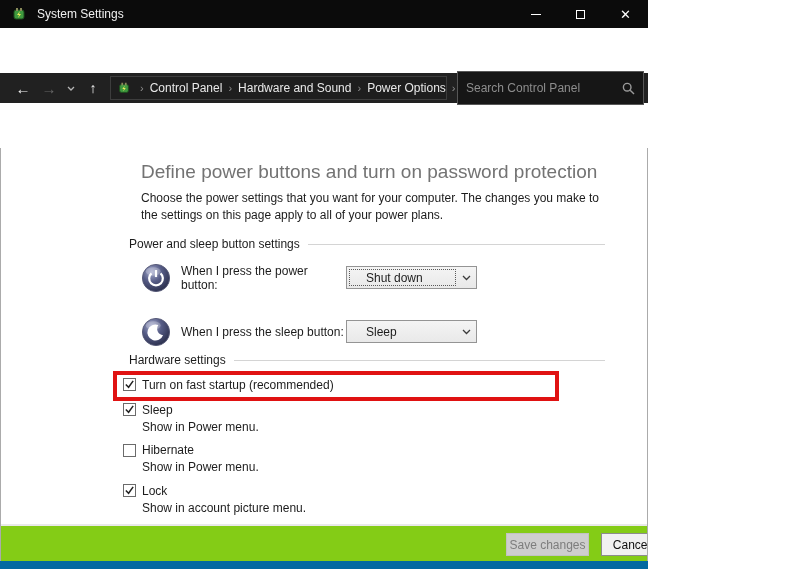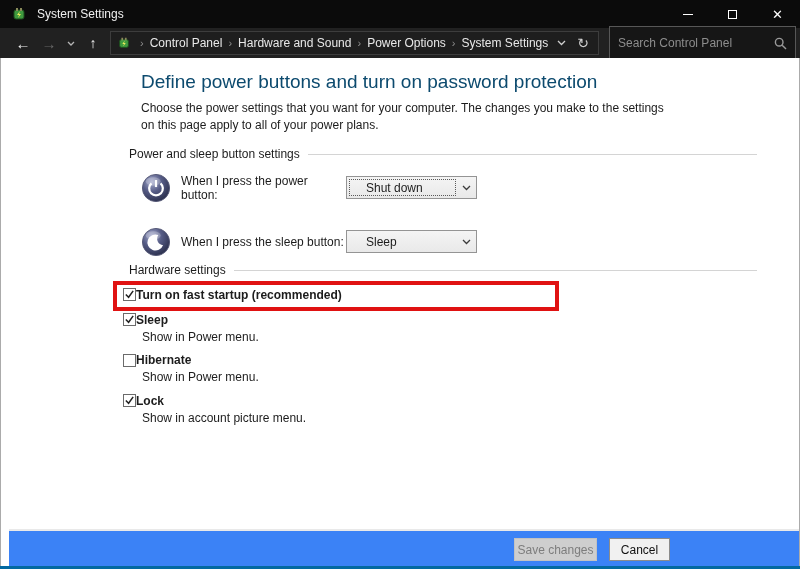--- a/index.html
+++ b/index.html
@@ -2,21 +2,21 @@
 <html><head>
 <meta charset="utf-8">
 <style>
   * { box-sizing: border-box; margin: 0; padding: 0; }
   html,body { width: 800px; height: 569px; }
   body {
     font-family: "Liberation Sans", "DejaVu Sans", sans-serif;
     background: #ffffff;
     overflow: hidden;
   }
-  .window { width: 800px; height: 569px; display: flex; flex-direction: column; border-bottom: 3px solid #0369a1; }
+  .window { width: 648px; height: 569px; display: flex; flex-direction: column; border-bottom: 8px solid #0369a1; gap: 45px; }
 
   
   .titlebar {
     height: 28px; background: #0b0b0b; display: flex; align-items: center; flex: 0 0 28px;
   }
   .app-icon { margin-left: 11px; width: 16px; height: 16px; }
   .win-title { color: #f0f0f0; font-size: 12px; margin-left: 10px; }
   .tb-spacer { flex: 1; }
   .win-ctl { width: 45px; height: 28px; display: flex; align-items: center; justify-content: center; color: #ffffff; }
   .glyph-min { width: 10px; height: 1px; background: #ffffff; display: block; }
@@ -81,34 +81,34 @@
   .select .sel-chev { position: absolute; right: 5px; top: 8px; }
   .focus-rect { position: absolute; left: 2px; top: 2px; bottom: 2px; right: 20px; border: 1px dotted #5a5a5a; }
 
   .checkbox {
     width: 13px; height: 13px; border: 1px solid #6b6b6b; background: #ffffff;
     flex: 0 0 auto; display: flex; align-items: center; justify-content: center;
   }
   .checkbox svg { display: none; }
   .checkbox.checked svg { display: block; }
   .chk-row { display: flex; align-items: center; }
-  .chk-label { font-weight: bold; margin-left: 0; }
+  .chk-label { font-weight: normal; margin-left: 6px; }
   .chk-sub { margin: 3px 0 0 19px; line-height: 1.3; }
   .link { color: #0563c1; text-decoration: underline; }
 
   .highlight {
     margin: 4px 0 0 112px; width: 446px; border: 4px solid #e01212; padding: 3px 6px 5px 6px;
   }
   .opt { margin: 8px 0 0 122px; }
   .opt-first { margin-top: 2px; }
 
   
   .bottombar {
-    position: absolute; left: 8px; right: 0; bottom: 0; height: 37px;
-    background: #3b82f6; border-top: 2px solid #e9e9e9;
+    position: absolute; left: 0; right: 0; bottom: 0; height: 37px;
+    background: #84cc16; border-top: 2px solid #e9e9e9;
   }
   .btn { position: absolute; top: 7px; height: 23px; font-size: 12px; font-family: inherit;
          display: flex; align-items: center; justify-content: center; }
   .btn-save { left: 505px; width: 83px; background: #cecece; border: 1px solid #c2c2c2; color: #7d7d7d; }
   .btn-cancel { left: 600px; width: 61px; background: #f1f1f1; border: 1px solid #8c8c8c; color: #111111; }
 </style>
 </head>
 <body>
 
 <div class="window">
@@ -171,21 +171,21 @@
     <div class="searchbox">
       <input type="text" placeholder="Search Control Panel" style="">
       <svg class="search-icon" width="13" height="13" viewBox="0 0 13 13">
         <circle cx="5.2" cy="5.2" r="3.8" fill="none" stroke="#9a9a9a" stroke-width="1.4"></circle>
         <line x1="8.2" y1="8.2" x2="12" y2="12" stroke="#9a9a9a" stroke-width="1.4"></line>
       </svg>
     </div>
   </div>
 
   <div class="content">
-    <h1 class="page-title" style="color:#0c4a6e;">Define power buttons and turn on password protection</h1>
+    <h1 class="page-title" style="color:#737373;">Define power buttons and turn on password protection</h1>
     <p class="page-desc">Choose the power settings that you want for your computer. The changes you make to the settings on this page apply to all of your power plans.</p>
 
     <div class="group-hdr ghdr-1">
       <span class="gh-label">Power and sleep button settings</span>
       <span class="gh-line"></span>
     </div>
 
     <div class="btn-row row-1">
       <svg class="orb" viewBox="0 0 32 32">
         <defs>

